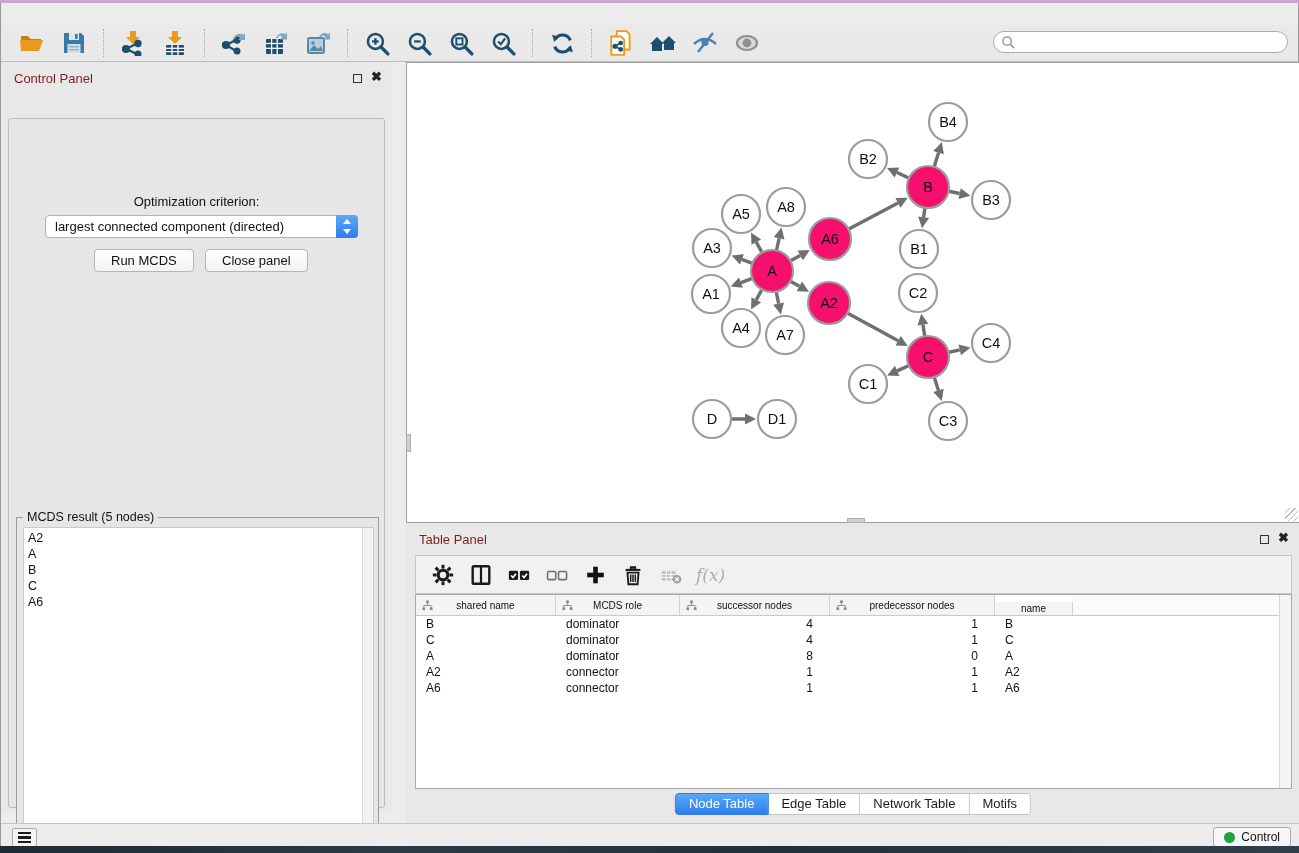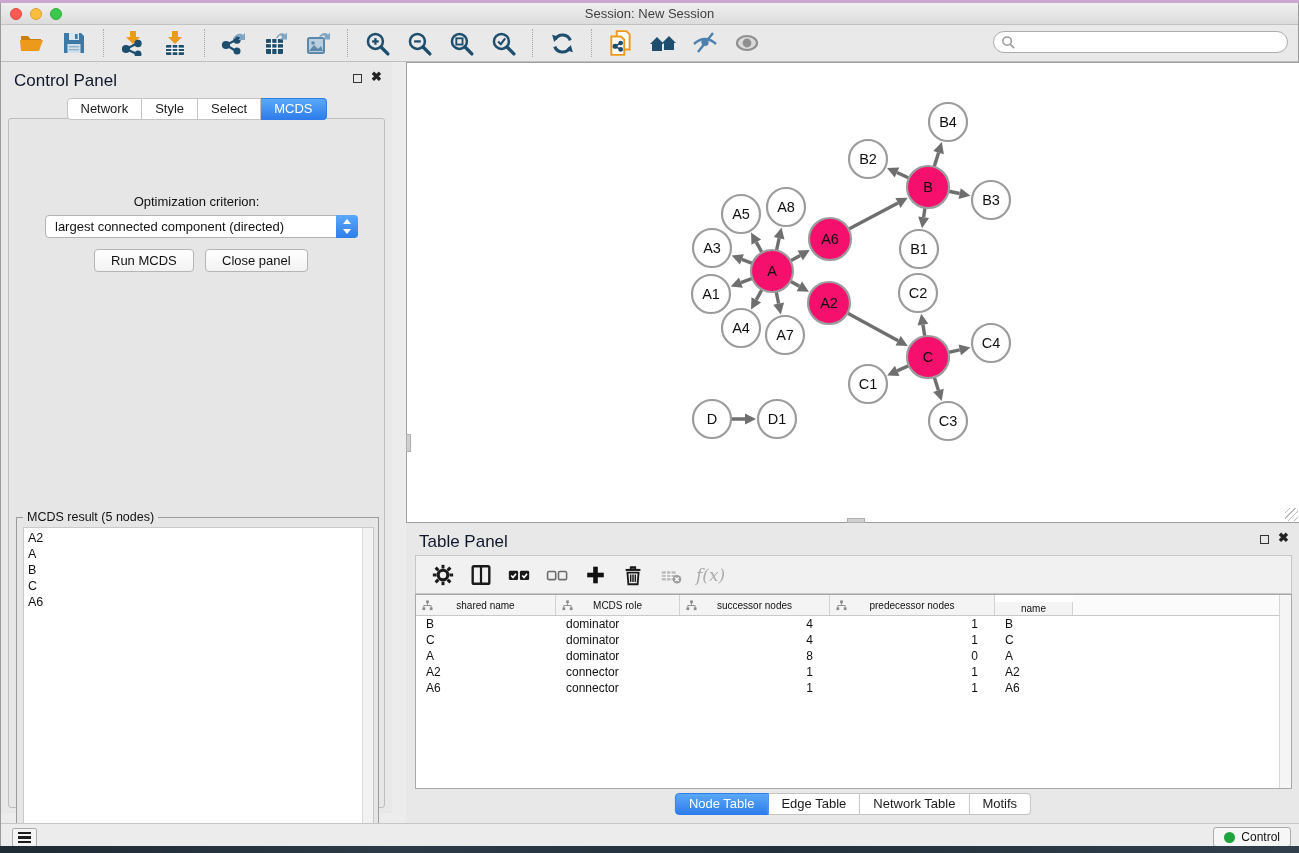--- a/index.html
+++ b/index.html
@@ -32,21 +32,21 @@
              border-bottom:1px solid #BEBEBE; display:flex; align-items:center; padding-left:10px; }
   .tb-btn { width:34px; height:30px; display:flex; align-items:center; justify-content:center; margin:0 4px; }
   .tb-sep { width:1px; height:28px; border-left:1px dotted #A8A8A8; margin:0 8px; }
   #search-wrap { position:absolute; right:10px; top:6px; width:295px; height:22px; background:#fff;
                  border:1px solid #ADADAD; border-radius:12px; display:flex; align-items:center; padding-left:7px; }
   #search-input { border:none; outline:none; flex:1; font-size:12px; background:transparent; height:18px; }
 
   
   #control-panel { left:0; top:59px; width:391px; height:751px; background:#E8E8E8; }
   .panel-header { position:relative; height:30px; }
-  .panel-title { position:absolute; left:13px; top:9px; font-size:17px; color:#0f172a; }
+  .panel-title { position:absolute; left:13px; top:9px; font-size:13px; color:#7f1d1d; }
   .panel-float { position:absolute; width:9px; height:9px; border:1.5px solid #333; top:12px; }
   .panel-close { position:absolute; top:8px; font-size:13px; font-weight:bold; color:#222; line-height:14px; }
   #cp-float { right:30px; } #cp-close { right:10px; }
 
   .seg-tabs { position:absolute; display:flex; z-index:5; }
   #cp-tabs { left:50%; transform:translateX(-50%); top:36px; }
   .seg-tab { background:#fff; border:1px solid #C3C3C3; border-left:none; font-size:13px; color:#1B1B1B;
              padding:3px 13px; line-height:14px; cursor:default; }
   .seg-tab:first-child { border-left:1px solid #C3C3C3; border-radius:4px 0 0 4px; }
   .seg-tab:last-child { border-radius:0 4px 4px 0; }
@@ -129,28 +129,20 @@
 
   svg text { font-family:"Liberation Sans", sans-serif; }
 </style>
 </head>
 <body>
 
 <div id="desktop-top" class="abs"></div>
 
 <div id="app" class="abs">
 
-  <div id="titlebar" class="abs">
-    <div class="lights">
-      <span class="light red"></span>
-      <span class="light yellow"></span>
-      <span class="light green"></span>
-    </div>
-    <div class="titlebar-text">Session: New Session</div>
-  </div>
 
   <div id="toolbar" class="abs">
     <div class="tb-btn">
       <svg width="28" height="26" viewBox="0 0 26 26">
         <path d="M2 6 h7 l2.5 3 H22 v3 H2 Z" fill="#C97F12"></path>
         <path d="M1 10 h23 l-4 11 H2 Z" fill="#ED9A1C"></path>
       </svg>
     </div>
     <div class="tb-btn">
       <svg width="26" height="26" viewBox="0 0 26 26">
@@ -313,26 +305,20 @@
       <input id="search-input" type="text" placeholder="" style="">
     </div>
   </div>
 
   <div id="control-panel" class="abs">
     <div class="panel-header">
       <span class="panel-title">Control Panel</span>
       <span class="panel-float" id="cp-float"></span>
       <span class="panel-close" id="cp-close">✖</span>
     </div>
-    <div class="seg-tabs" id="cp-tabs">
-        <div class="seg-tab">Network</div>
-        <div class="seg-tab">Style</div>
-        <div class="seg-tab">Select</div>
-        <div class="seg-tab active">MCDS</div>
-      </div>
     <div id="cp-body">
       <div id="opt-label">Optimization criterion:</div>
       <div id="criterion-select">
         <span id="criterion-value">largest connected component (directed)</span>
         <span id="criterion-stepper"></span>
       </div>
       <button class="cp-btn" id="run-btn">Run MCDS</button>
       <button class="cp-btn" id="close-panel-btn">Close panel</button>
 
       <div id="result-box">

